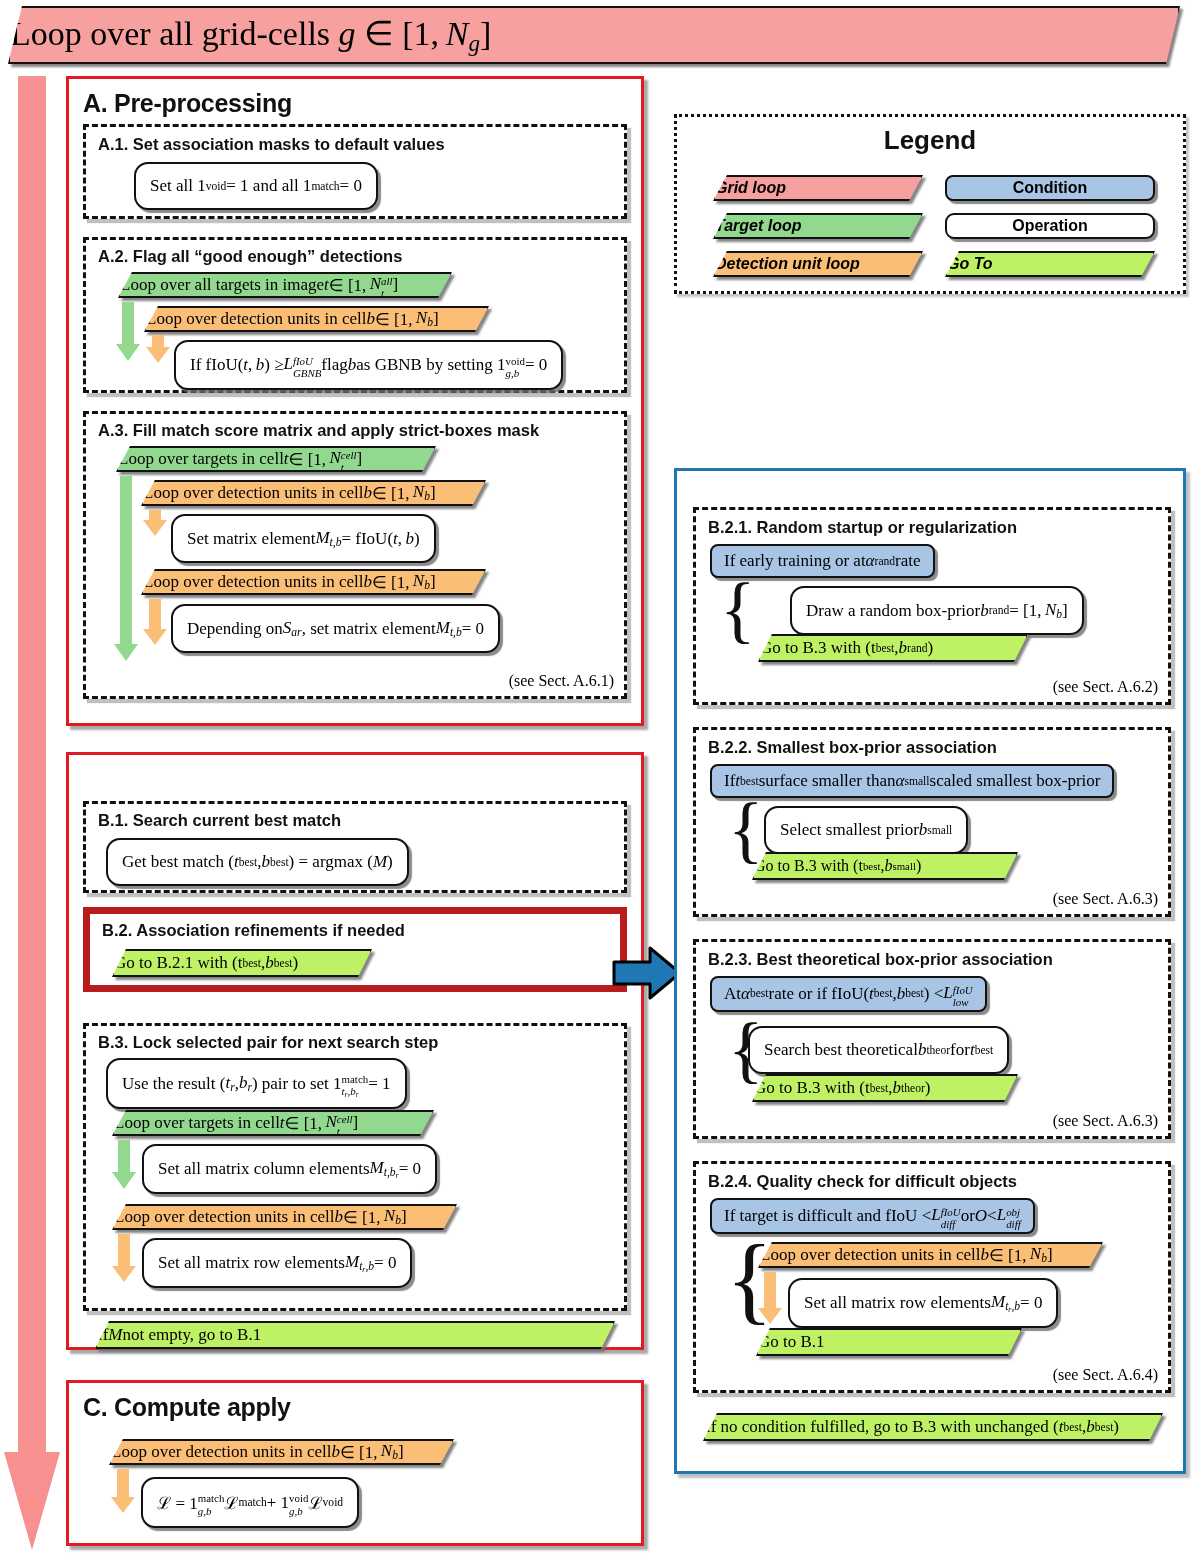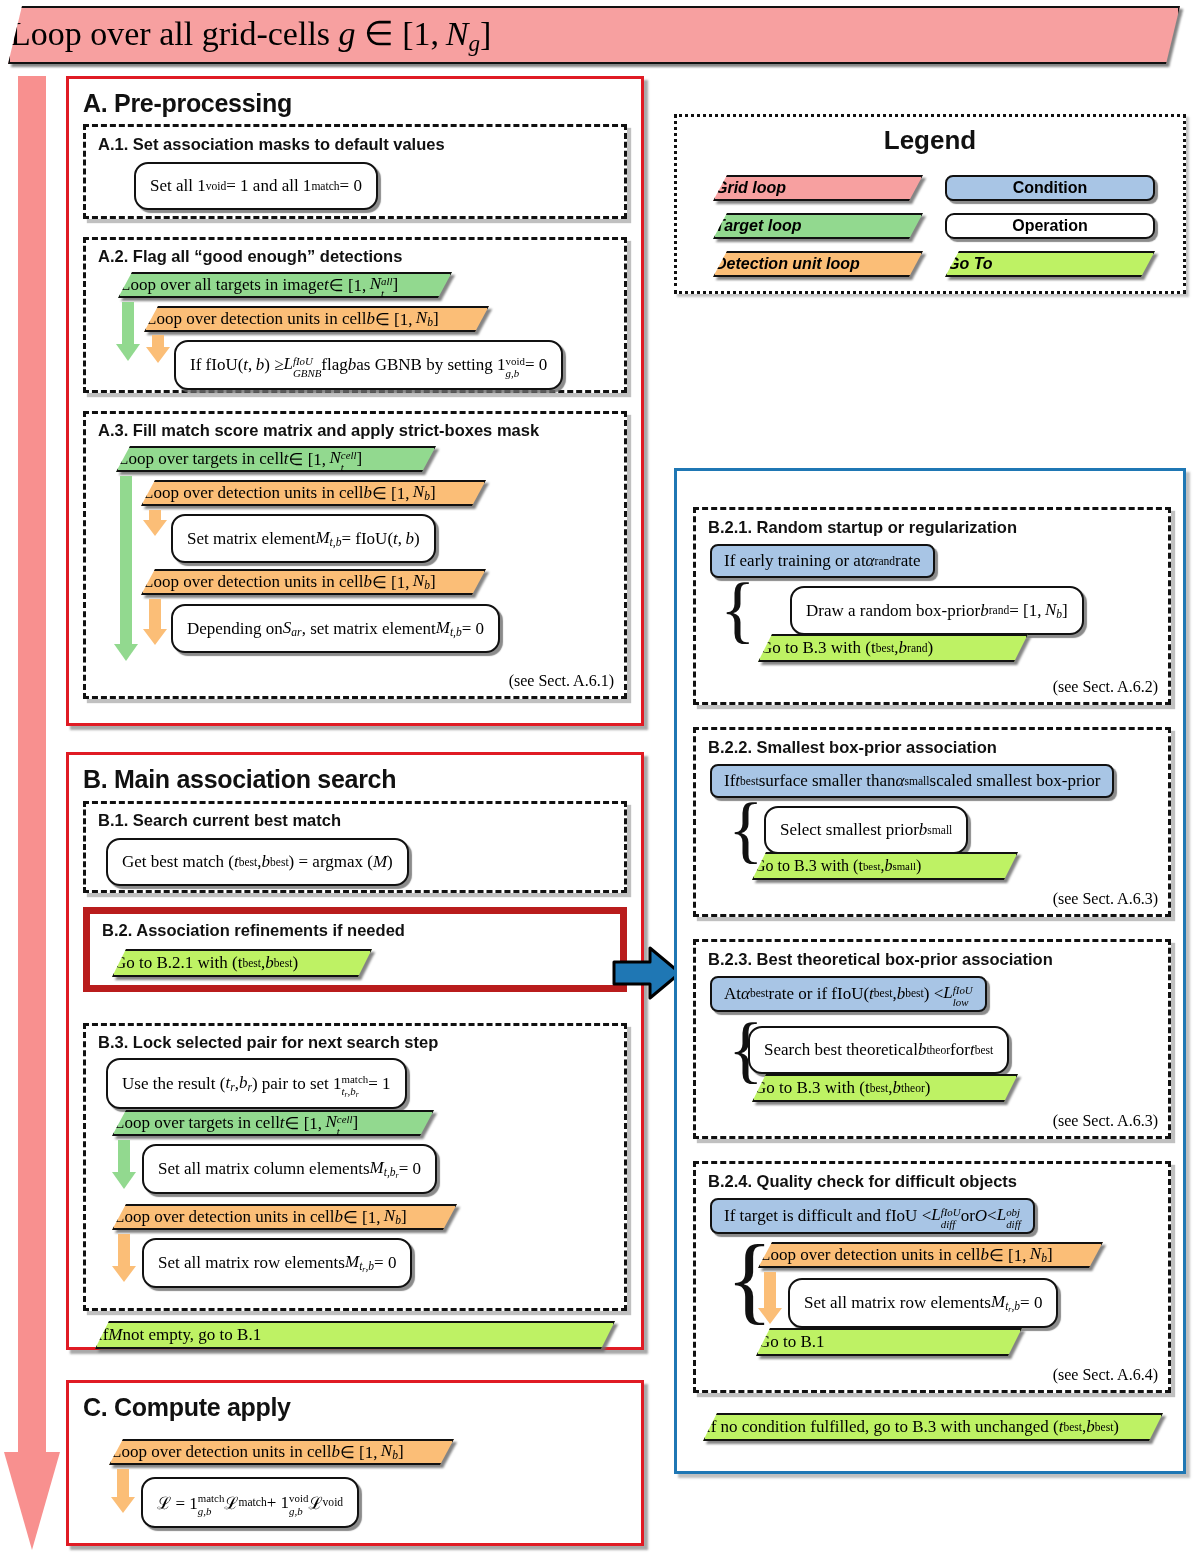--- a/index.html
+++ b/index.html
@@ -207,21 +207,20 @@
     </div>
   </div>
   <div class="para-wrap" style="position:absolute; left:268px; top:134px; width:210px; height:26px;">
     <div class="para goto-loop" style="width:100%;height:100%;font-family:'Liberation Sans',sans-serif;font-weight:bold;font-style:italic;font-size:16px;">
       <span>Go To</span>
     </div>
   </div>
 </div>
 
 <div class="sec" style="left:66px; top:752px; width:578px; height:598px;">
-  <div class="sec-title" style="position:absolute; left:14px; top:10px;">B. Main association search</div>
 
   <div class="sub" style="left:14px; top:46px; width:544px; height:92px;">
     <div class="sub-title" style="position:absolute; left:12px; top:7px;">B.1. Search current best match</div>
     <div class="oper serif" style="position:absolute; left:20px; top:34px; font-size:17px;">
       Get best match (<i class="mv">t</i><sub>best</sub>, <i class="mv">b</i><sub>best</sub>) = argmax (<i class="mv">M</i>)
     </div>
   </div>
 
   <div style="position:absolute; left:14px; top:152px; width:544px; height:85px;
               border:7px solid #b91c1c; background:#fff;">

